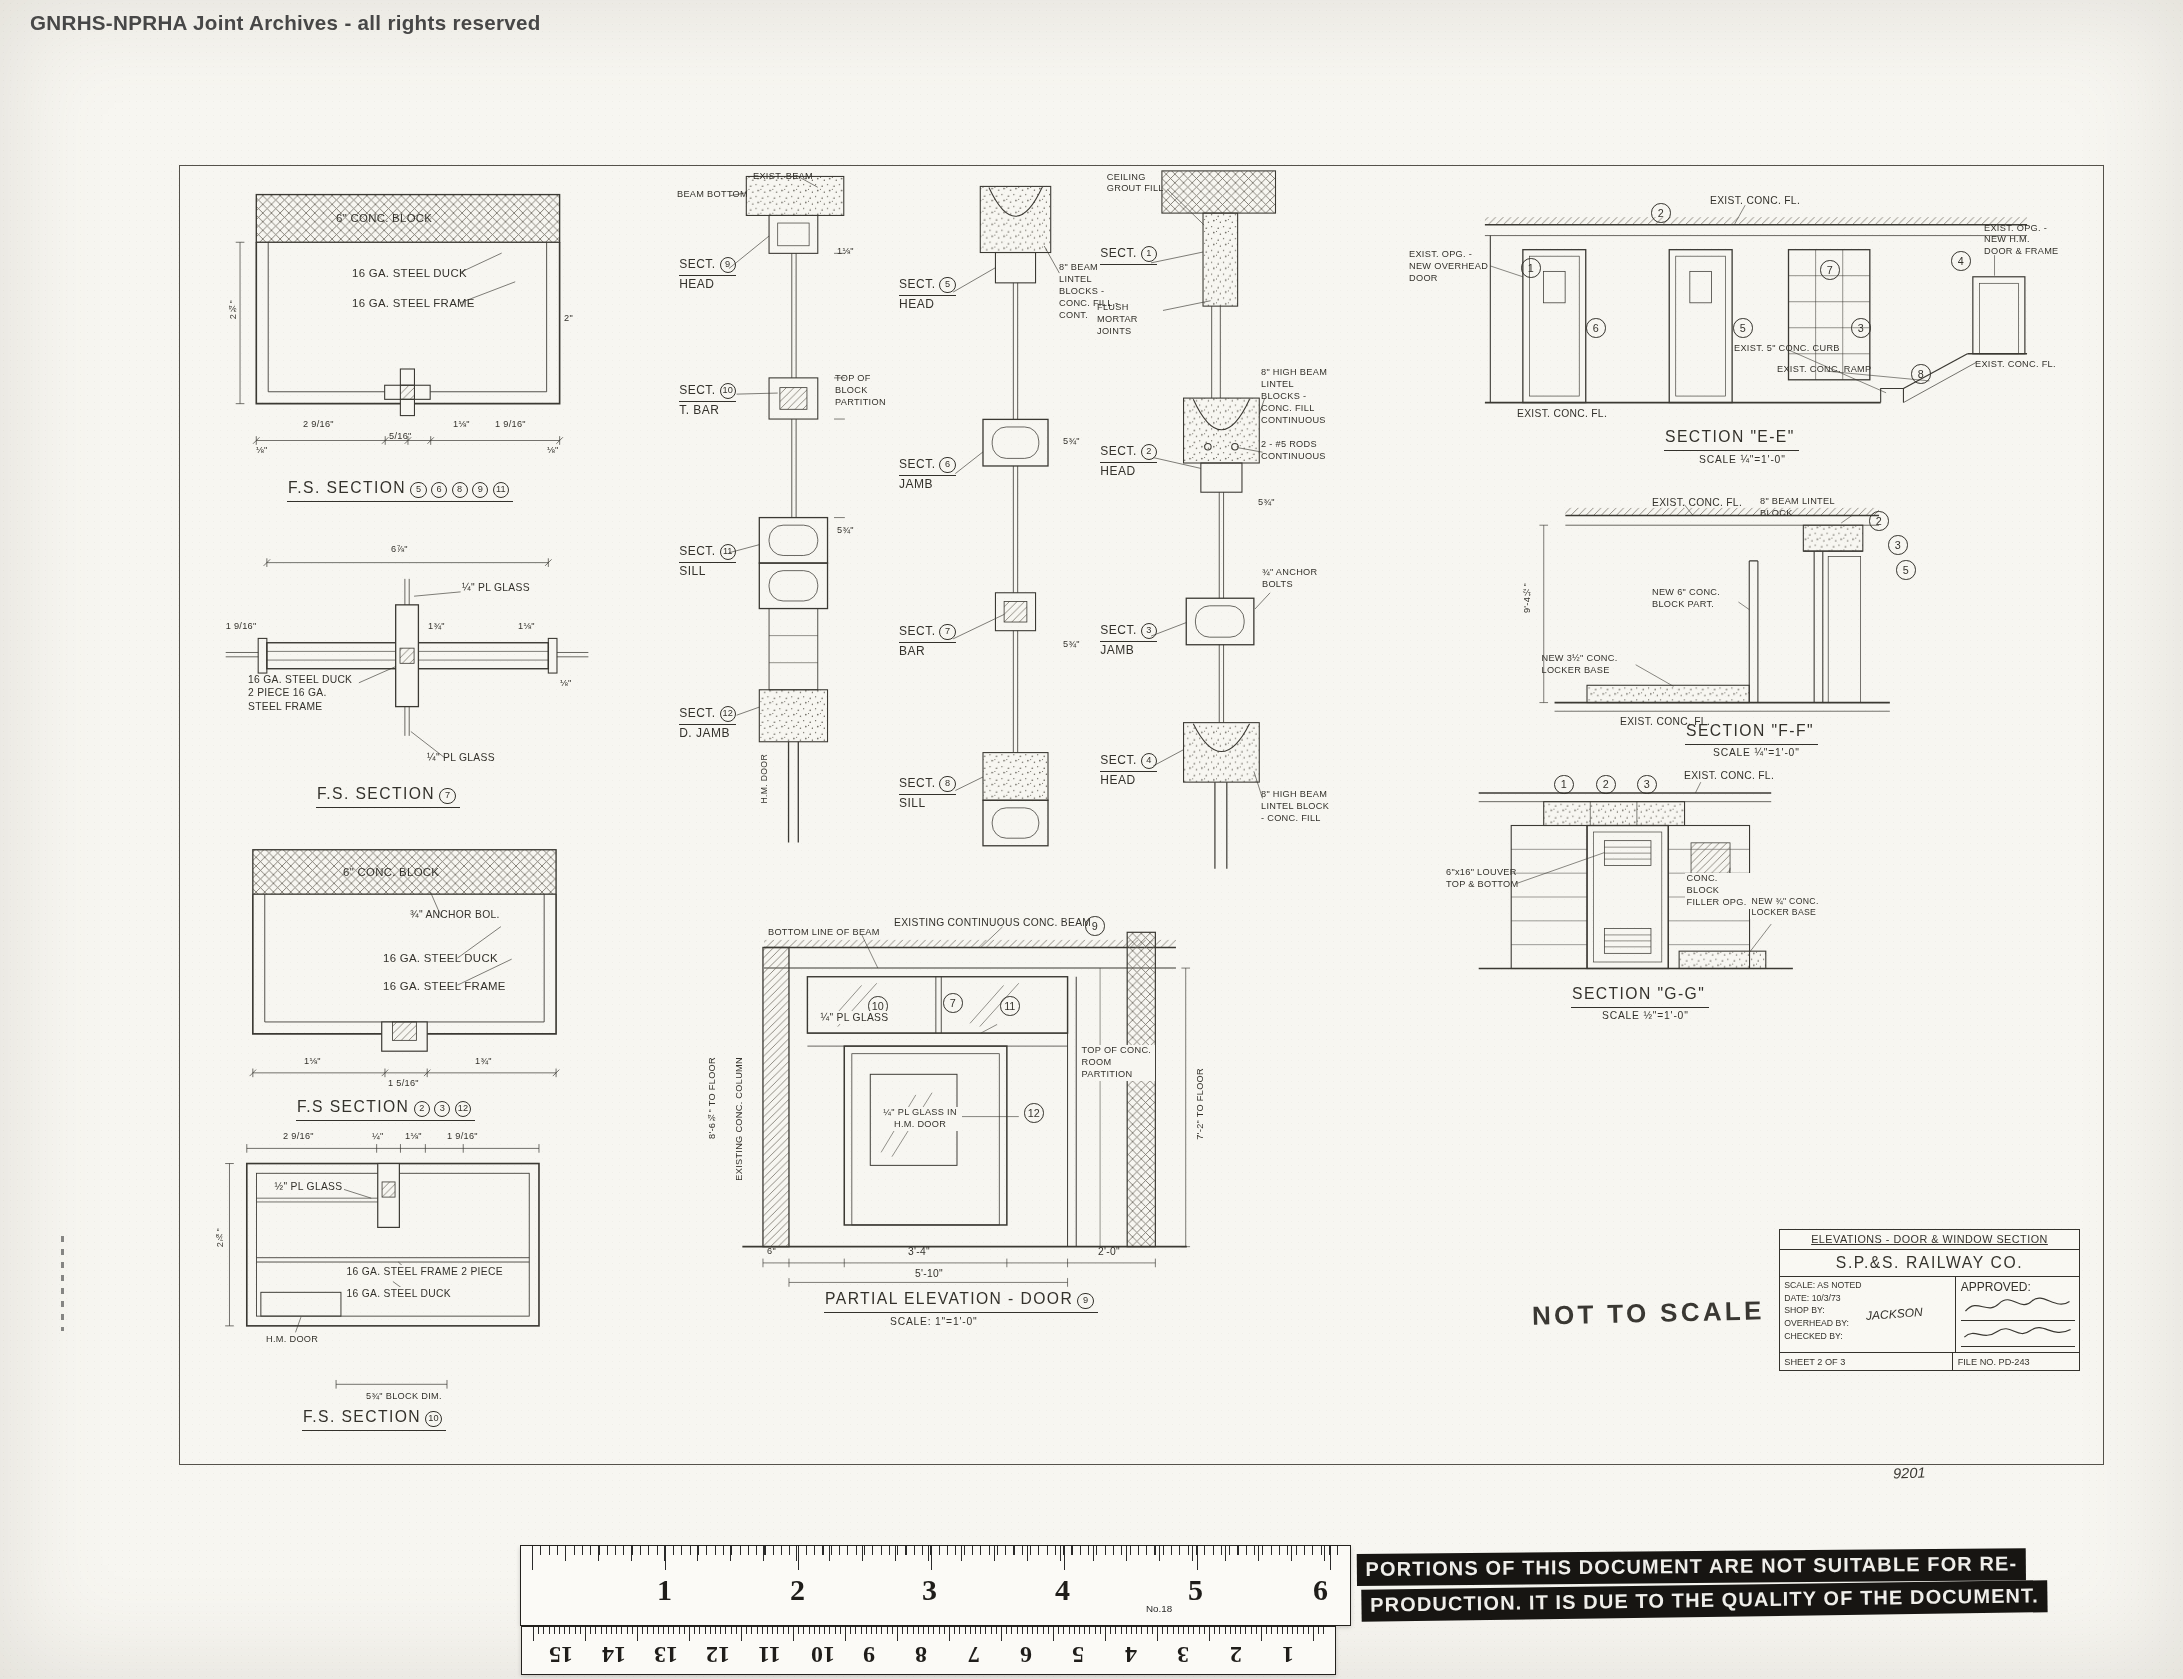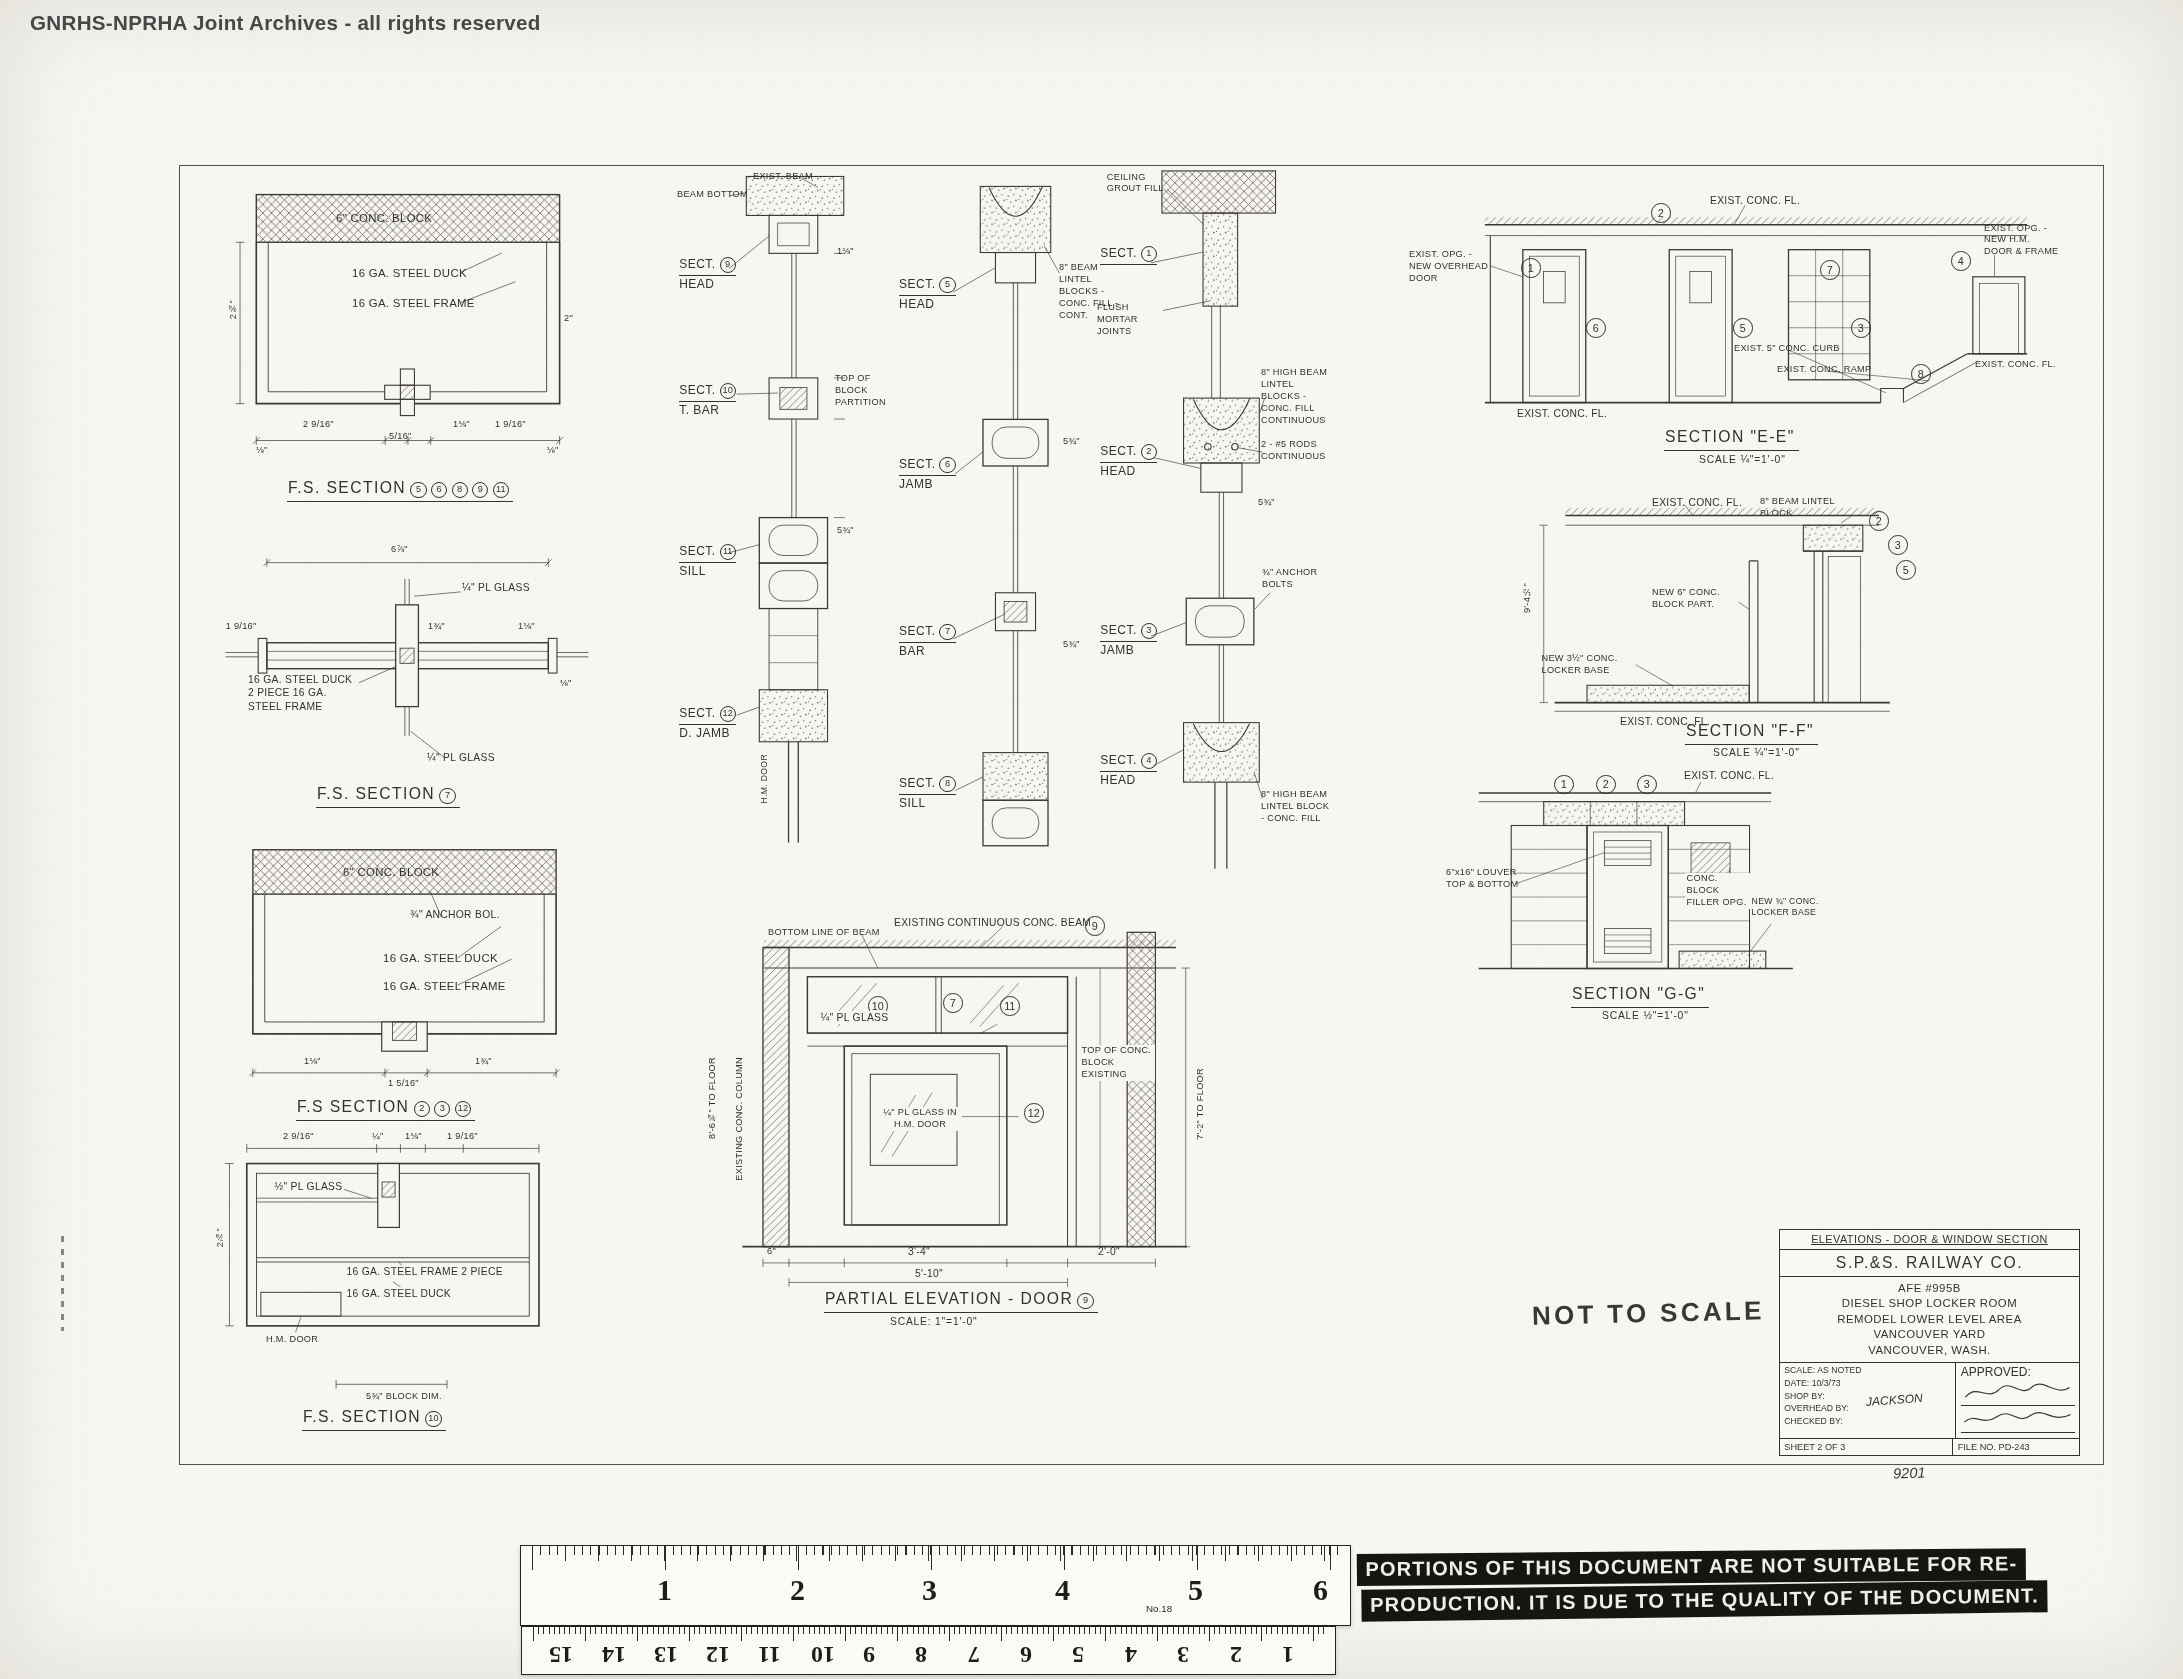--- a/index.html
+++ b/index.html
@@ -428,21 +428,21 @@
     </svg>
     <div class="t f19" style="left:195px;top:0px">EXISTING CONTINUOUS CONC. BEAM</div>
     <span class="c ca" style="left:386px;top:0px">9</span>
     <div class="t f17" style="left:69px;top:10.8px">BOTTOM LINE OF BEAM</div>
     <span class="c ca" style="left:169px;top:80px">10</span>
     <span class="c ca" style="left:244px;top:77px">7</span>
     <span class="c ca" style="left:301px;top:80px">11</span>
     <span class="c ca" style="left:325px;top:187px">12</span>
     <div class="t f19 bgp" style="left:120px;top:95px">¼" PL GLASS</div>
     <div class="t f17 w bgp" style="left:179px;top:191px;width:81px;text-align:center">¼" PL GLASS IN H.M. DOOR</div>
-    <div class="t f17 w bgp" style="left:381px;top:129px;width:72px">TOP OF CONC. BLOCK EXISTING</div>
+    <div class="t f17 w bgp" style="left:381px;top:129px;width:72px">TOP OF CONC. ROOM PARTITION</div>
     <div class="t f17 vt" style="left:35px;top:141px">EXISTING CONC. COLUMN</div>
     <div class="t f17 vt" style="left:7.6px;top:141px">8'-6¾" TO FLOOR</div>
     <div class="t f17 vt" style="left:496px;top:152px">7'-2" TO FLOOR</div>
     <div class="t f17" style="left:68px;top:330px">6"</div>
     <div class="t f19" style="left:209px;top:329px">3'-4"</div>
     <div class="t f19" style="left:399px;top:329px">2'-0"</div>
     <div class="t f19" style="left:216px;top:351px">5'-10"</div>
     <div class="t" style="left:125px;top:373px">
       <span class="capline">
           <span>PARTIAL ELEVATION - DOOR</span>
@@ -571,27 +571,20 @@
         </span>
     </div>
     <div class="t scl" style="left:156px;top:242px">SCALE ½"=1'-0"</div>
   </div>
 
   <div class="nts">NOT TO SCALE</div>
 
   <div class="tblock">
     <div class="tb-header">ELEVATIONS - DOOR &amp; WINDOW SECTION</div>
     <div class="tb-company">S.P.&amp;S. RAILWAY CO.</div>
-    <div class="tb-project">
-      <div>AFE #995B</div>
-      <div>DIESEL SHOP LOCKER ROOM</div>
-      <div>REMODEL LOWER LEVEL AREA</div>
-      <div>VANCOUVER YARD</div>
-      <div>VANCOUVER, WASH.</div>
-    </div>
     <div class="tb-fields">
       <div class="tb-left">
         <div>SCALE: AS NOTED</div>
         <div>DATE: 10/3/73</div>
         <div>SHOP BY:</div>
         <div>OVERHEAD BY:</div>
         <div>CHECKED BY:</div>
         <div class="tb-designer">JACKSON</div>
       </div>
       <div class="tb-right">

